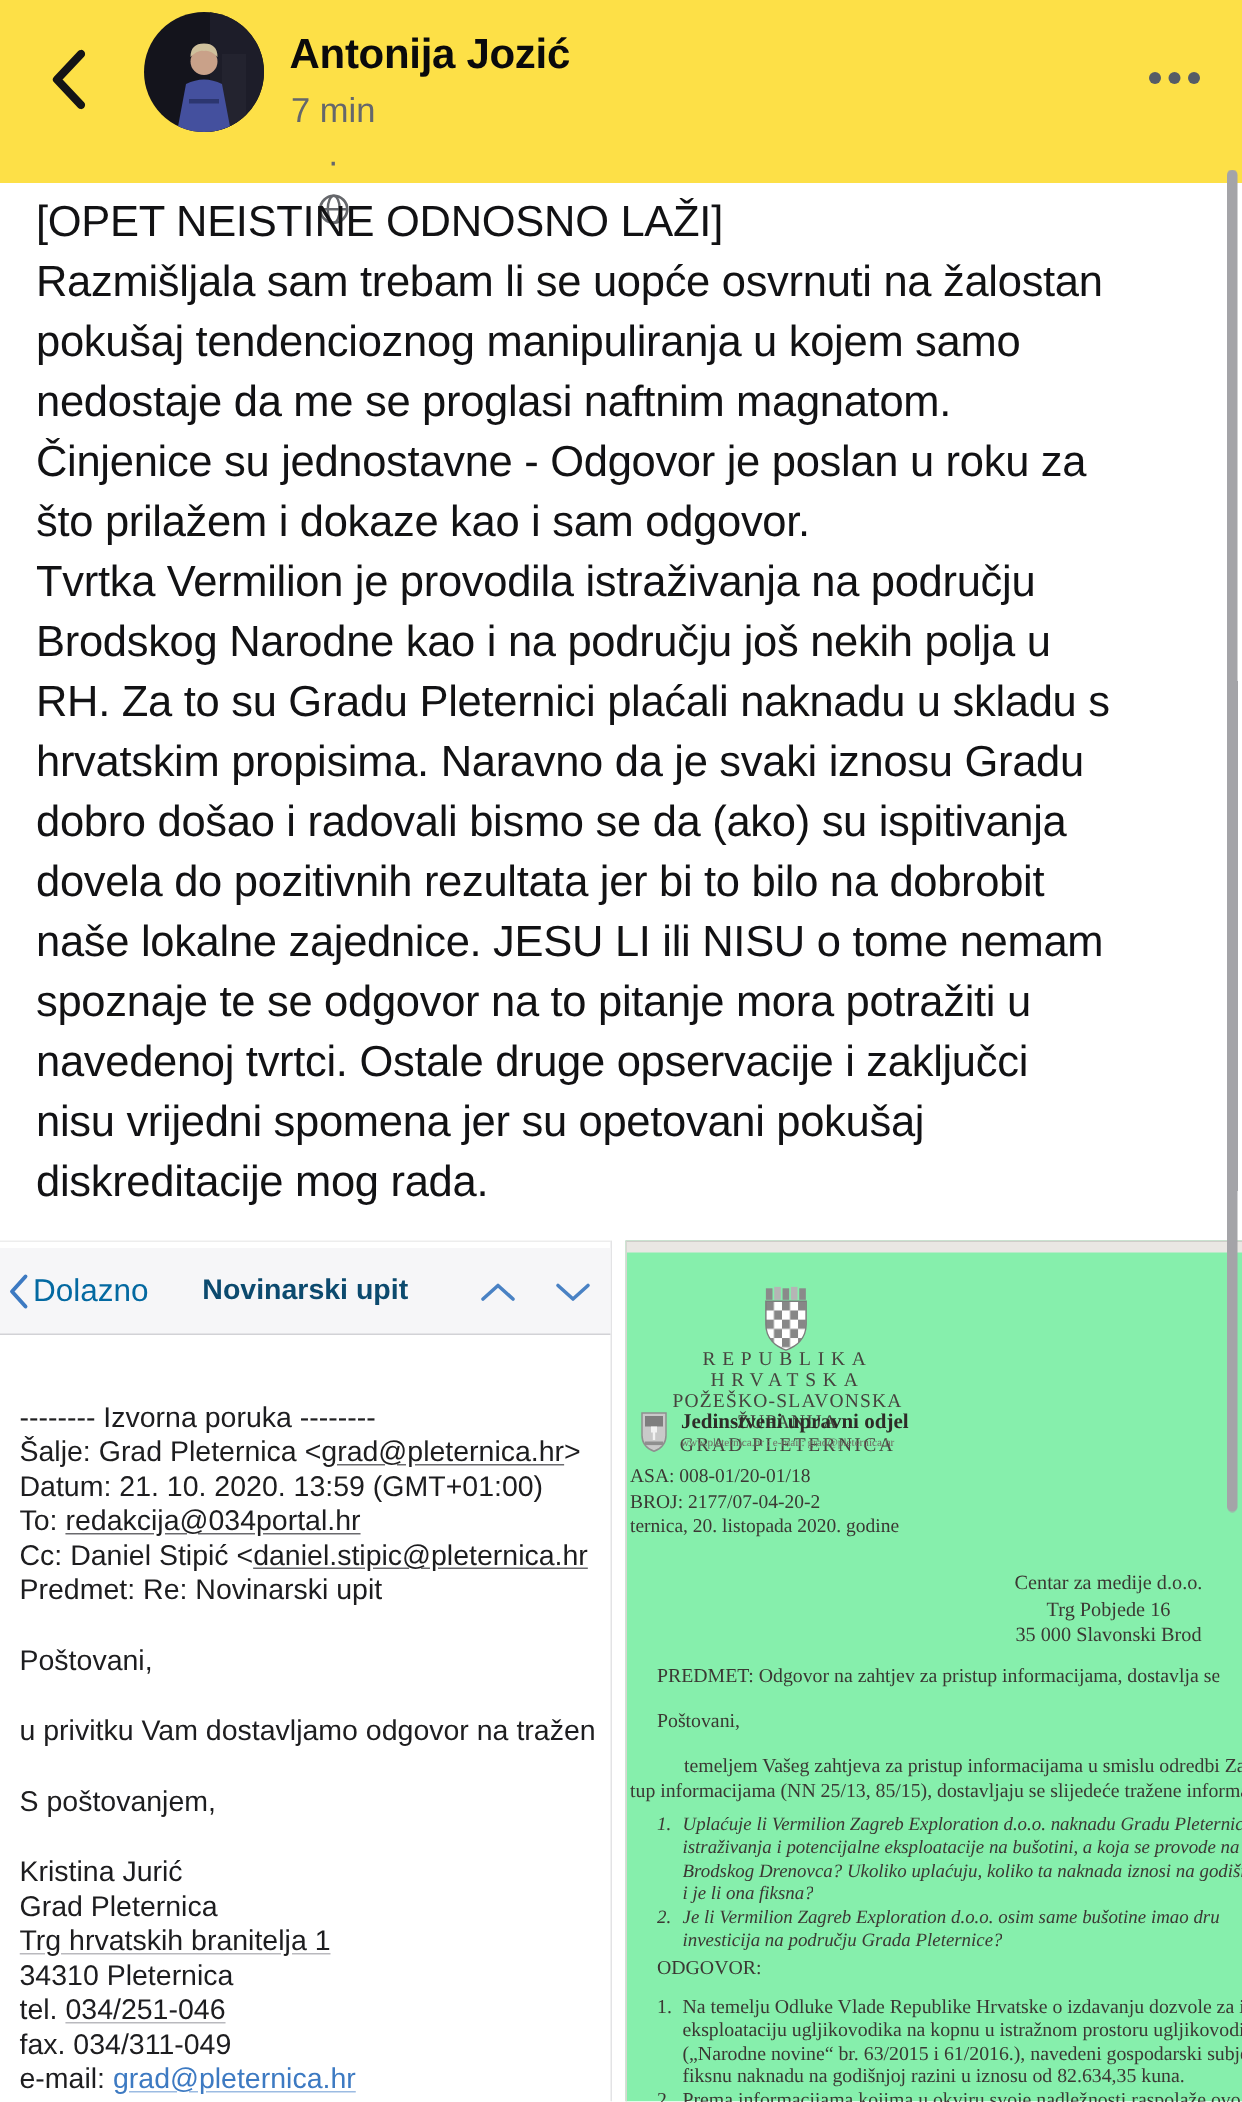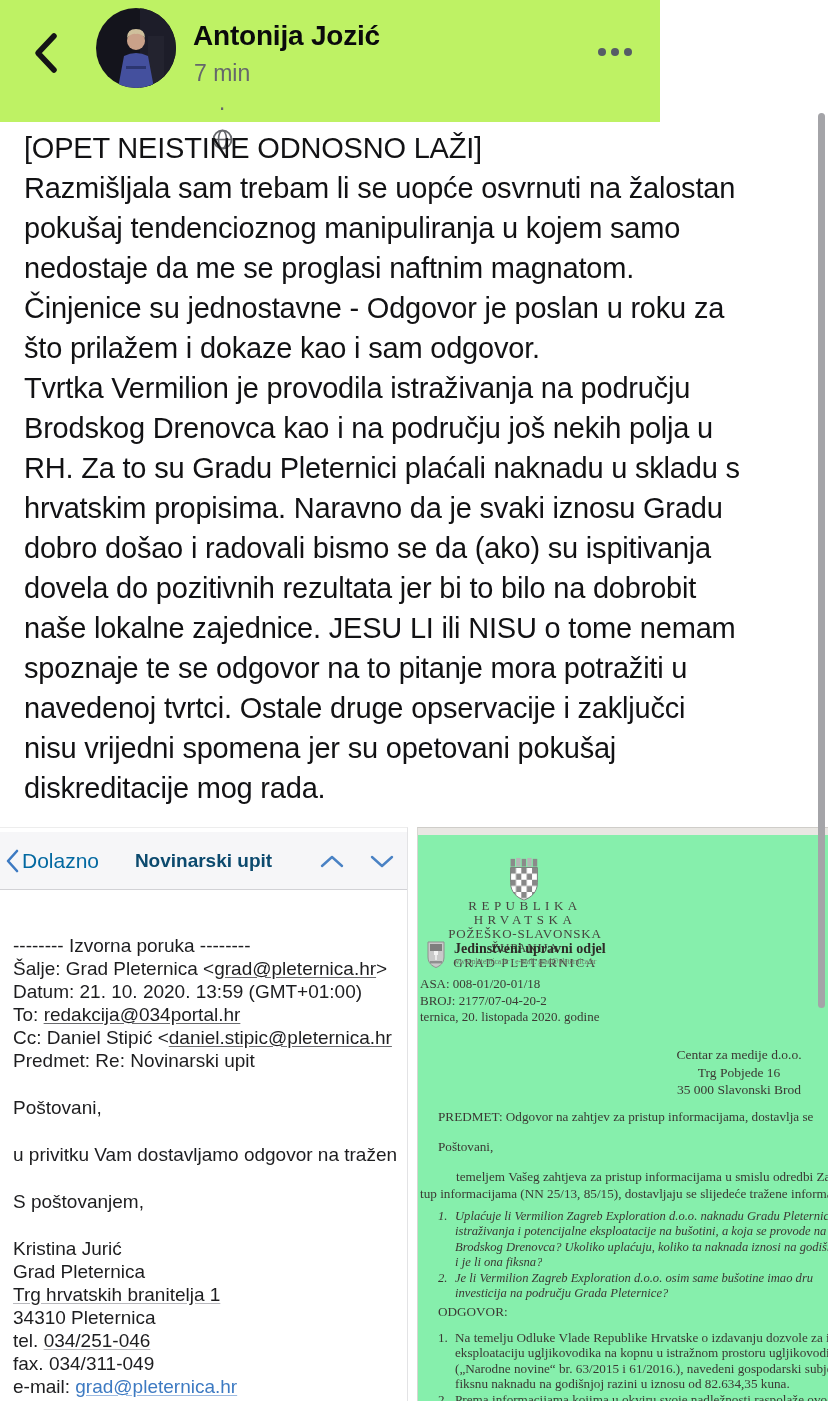--- a/index.html
+++ b/index.html
@@ -1,20 +1,20 @@
 <!DOCTYPE html>
 <html><head>
 <meta charset="utf-8">
 <style>
   html,body{margin:0;padding:0;background:#fff;}
   .page{position:relative;width:828px;height:1401px;background:#fff;overflow:hidden;
         font-family:"Liberation Sans","DejaVu Sans",sans-serif;}
 
   
-  .fb-header{position:absolute;top:0;left:0;width:660px;height:122px;background:#bef264;text-decoration:underline;}
+  .fb-header{position:absolute;top:0;left:0;width:828px;height:122px;background:#fde047;text-decoration:underline;}
   .back-btn{position:absolute;left:30px;top:30px;width:34px;height:46px;cursor:pointer;}
   .avatar{position:absolute;left:96px;top:8px;width:80px;height:80px;border-radius:50%;overflow:hidden;cursor:pointer;}
   .hdr-name{position:absolute;left:193px;top:20px;font-size:28px;font-weight:700;color:#0a0a0c;letter-spacing:-0.2px;cursor:pointer;}
   .hdr-meta{position:absolute;left:194px;top:60px;font-size:23px;color:#65676b;display:flex;align-items:center;gap:7px;flex-direction:column;}
   .menu-dots{position:absolute;right:28px;top:48px;display:flex;gap:5px;cursor:pointer;}
   .menu-dots i{width:8px;height:8px;border-radius:50%;background:#565c66;display:block;}
 
   
   .post-text{position:absolute;left:24px;top:128px;width:790px;color:#121214;
              font-size:29px;line-height:40px;letter-spacing:-0.2px;}
@@ -108,21 +108,21 @@
   </div>
 
   <div class="post-text">
     <div class="pl">[OPET NEISTINE ODNOSNO LAŽI]</div>
     <div class="pl">Razmišljala sam trebam li se uopće osvrnuti na žalostan</div>
     <div class="pl">pokušaj tendencioznog manipuliranja u kojem samo</div>
     <div class="pl">nedostaje da me se proglasi naftnim magnatom.</div>
     <div class="pl">Činjenice su jednostavne - Odgovor je poslan u roku za</div>
     <div class="pl">što prilažem i dokaze kao i sam odgovor.</div>
     <div class="pl">Tvrtka Vermilion je provodila istraživanja na području</div>
-    <div class="pl">Brodskog Drenovca kao i na području još nekih polja u</div>
+    <div class="pl">Brodskog Narodne kao i na području još nekih polja u</div>
     <div class="pl">RH. Za to su Gradu Pleternici plaćali naknadu u skladu s</div>
     <div class="pl">hrvatskim propisima. Naravno da je svaki iznosu Gradu</div>
     <div class="pl">dobro došao i radovali bismo se da (ako) su ispitivanja</div>
     <div class="pl">dovela do pozitivnih rezultata jer bi to bilo na dobrobit</div>
     <div class="pl">naše lokalne zajednice. JESU LI ili NISU o tome nemam</div>
     <div class="pl">spoznaje te se odgovor na to pitanje mora potražiti u</div>
     <div class="pl">navedenoj tvrtci. Ostale druge opservacije i zaključci</div>
     <div class="pl">nisu vrijedni spomena jer su opetovani pokušaj</div>
     <div class="pl">diskreditacije mog rada.</div>
   </div>

